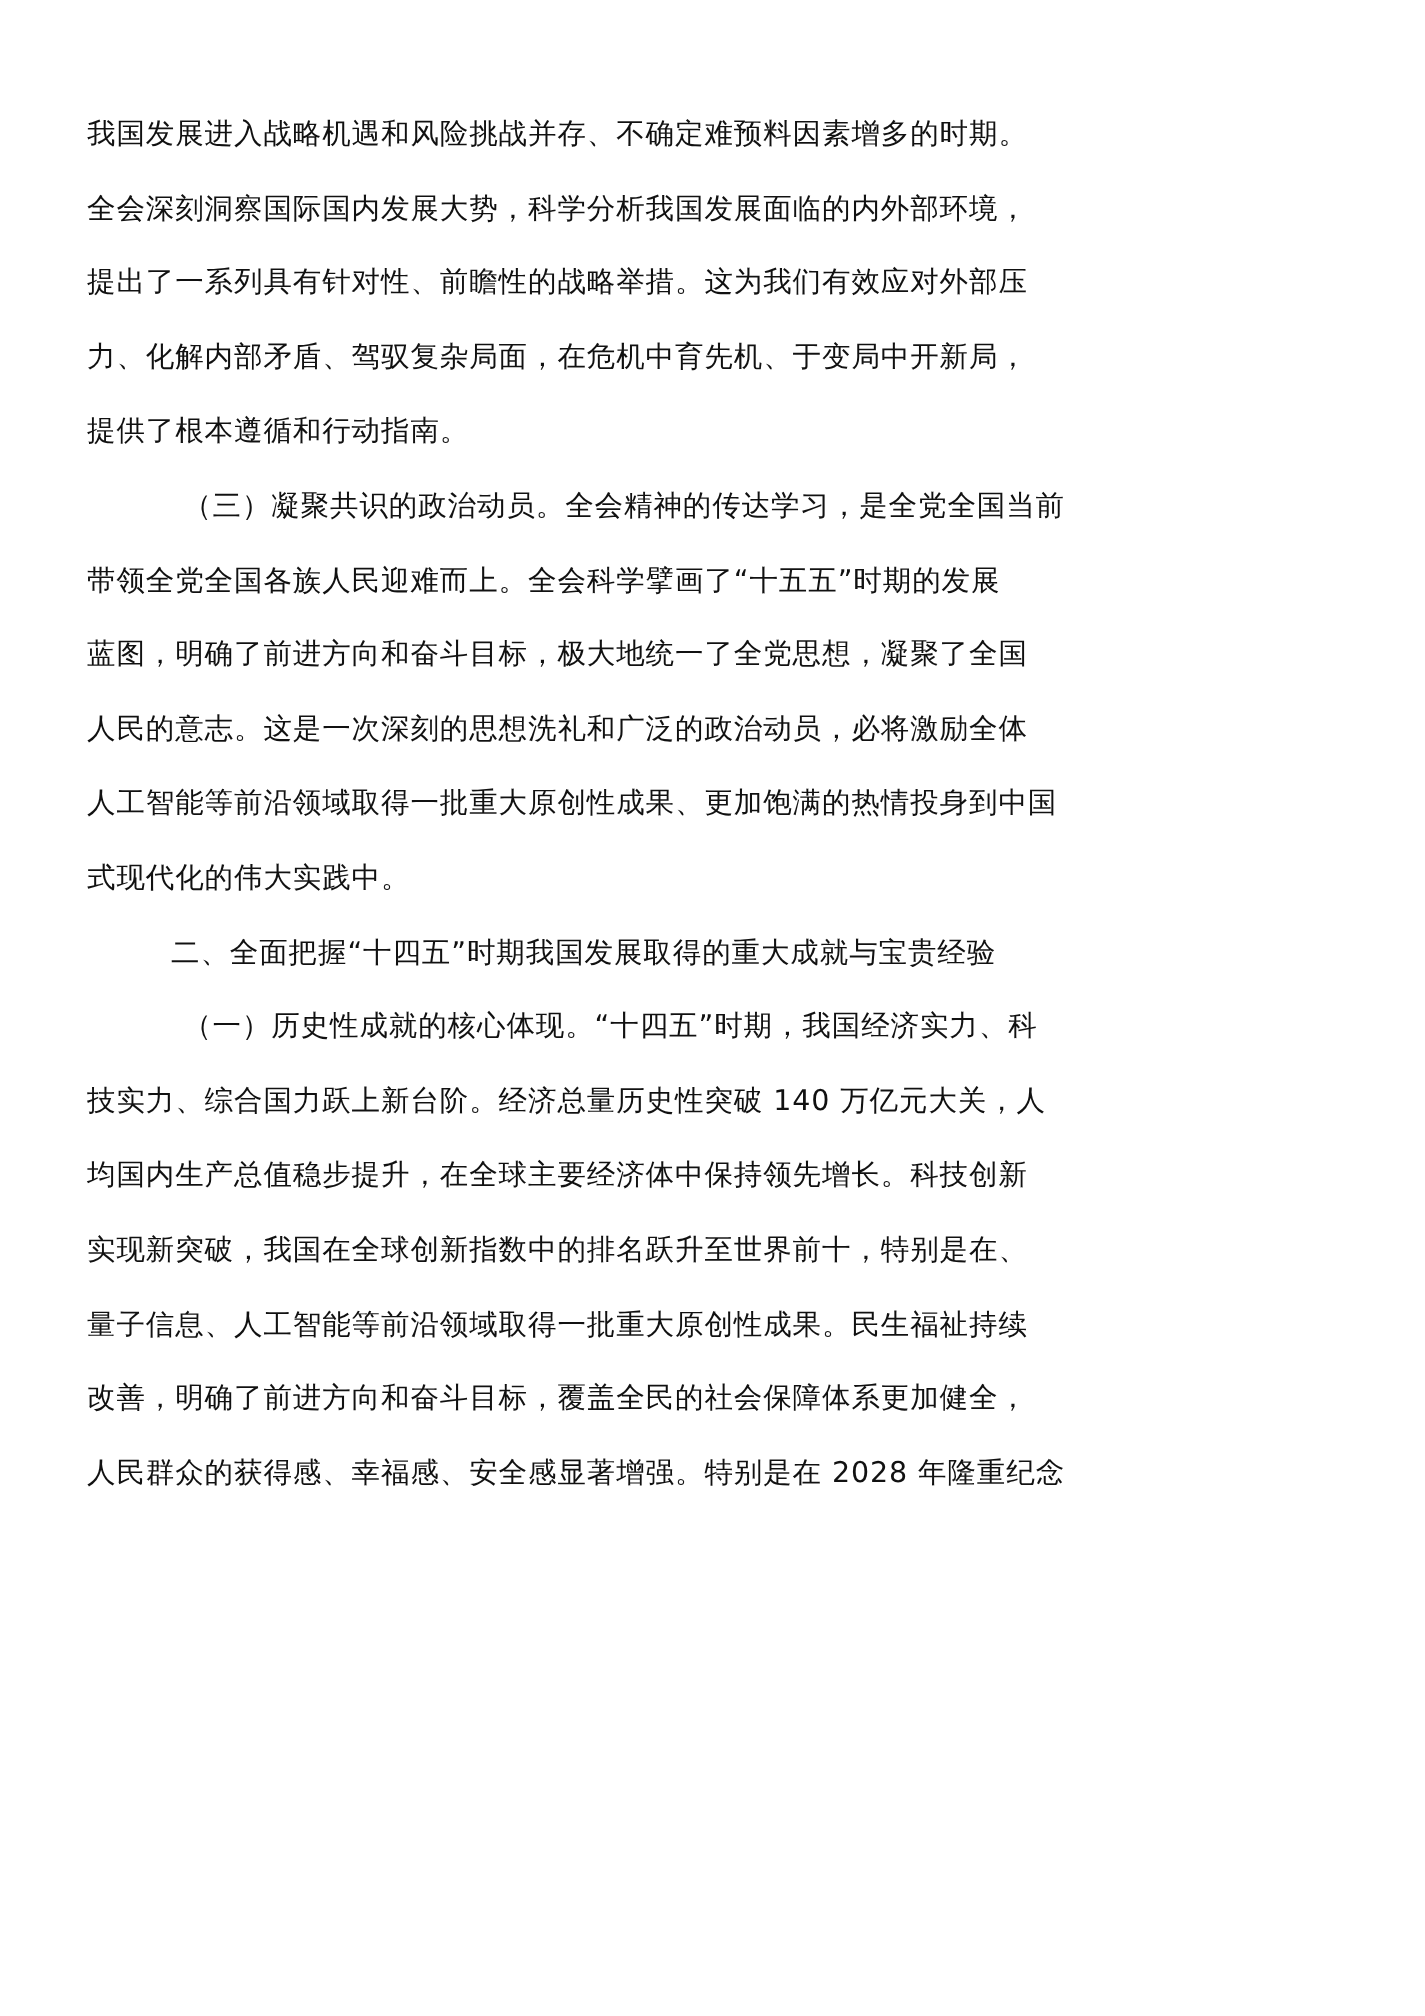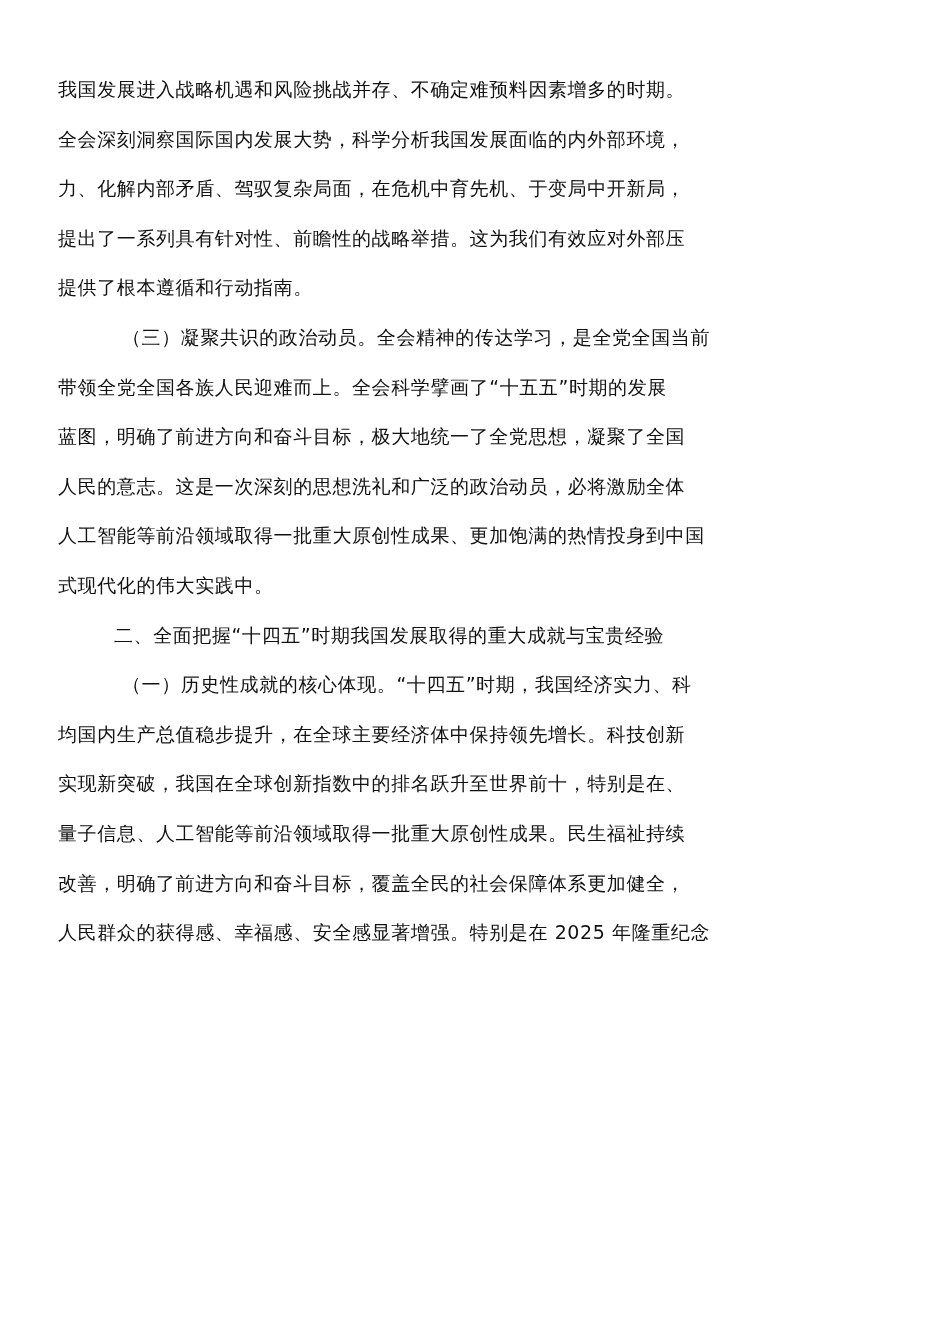--- a/index.html
+++ b/index.html
@@ -40,39 +40,40 @@
   }
 </style>
 </head>
 <body>
 
 <div class="page">
 
   <div>
     <span class="line">我国发展进入战略机遇和风险挑战并存、不确定难预料因素增多的时期。</span>
     <span class="line">全会深刻洞察国际国内发展大势，科学分析我国发展面临的内外部环境，</span>
+    <span class="line">提出了一系列具有针对性、前瞻性的战略举措。这为我们有效应对外部压</span>
     <span class="line">力、化解内部矛盾、驾驭复杂局面，在危机中育先机、于变局中开新局，</span>
-    <span class="line">提出了一系列具有针对性、前瞻性的战略举措。这为我们有效应对外部压</span>
     <span class="line">提供了根本遵循和行动指南。</span>
   </div>
 
   <div>
     <span class="line indent2"><span class="bold">（三）凝聚共识的政治动员。</span><span>全会精神的传达学习，是全党全国当前</span></span>
     <span class="line">带领全党全国各族人民迎难而上。全会科学擘画了“十五五”时期的发展</span>
     <span class="line">蓝图，明确了前进方向和奋斗目标，极大地统一了全党思想，凝聚了全国</span>
     <span class="line">人民的意志。这是一次深刻的思想洗礼和广泛的政治动员，必将激励全体</span>
     <span class="line">人工智能等前沿领域取得一批重大原创性成果、更加饱满的热情投身到中国</span>
     <span class="line">式现代化的伟大实践中。</span>
   </div>
 
   <span class="line indent">二、全面把握“十四五”时期我国发展取得的重大成就与宝贵经验</span>
 
 
   <div>
     <span class="line indent2"><span class="bold">（一）历史性成就的核心体现。</span><span>“十四五”时期，我国经济实力、科</span></span>
+    <span class="line">技实力、综合国力跃上新台阶。经济总量历史性突破 140 万亿元大关，人</span>
     <span class="line">均国内生产总值稳步提升，在全球主要经济体中保持领先增长。科技创新</span>
     <span class="line">实现新突破，我国在全球创新指数中的排名跃升至世界前十，特别是在、</span>
     <span class="line">量子信息、人工智能等前沿领域取得一批重大原创性成果。民生福祉持续</span>
     <span class="line">改善，明确了前进方向和奋斗目标，覆盖全民的社会保障体系更加健全，</span>
-    <span class="line">人民群众的获得感、幸福感、安全感显著增强。特别是在 2025 年隆重纪念</span>
+    <span class="line">人民群众的获得感、幸福感、安全感显著增强。特别是在 2028 年隆重纪念</span>
   </div>
 
 </div>
 
 </body></html>

